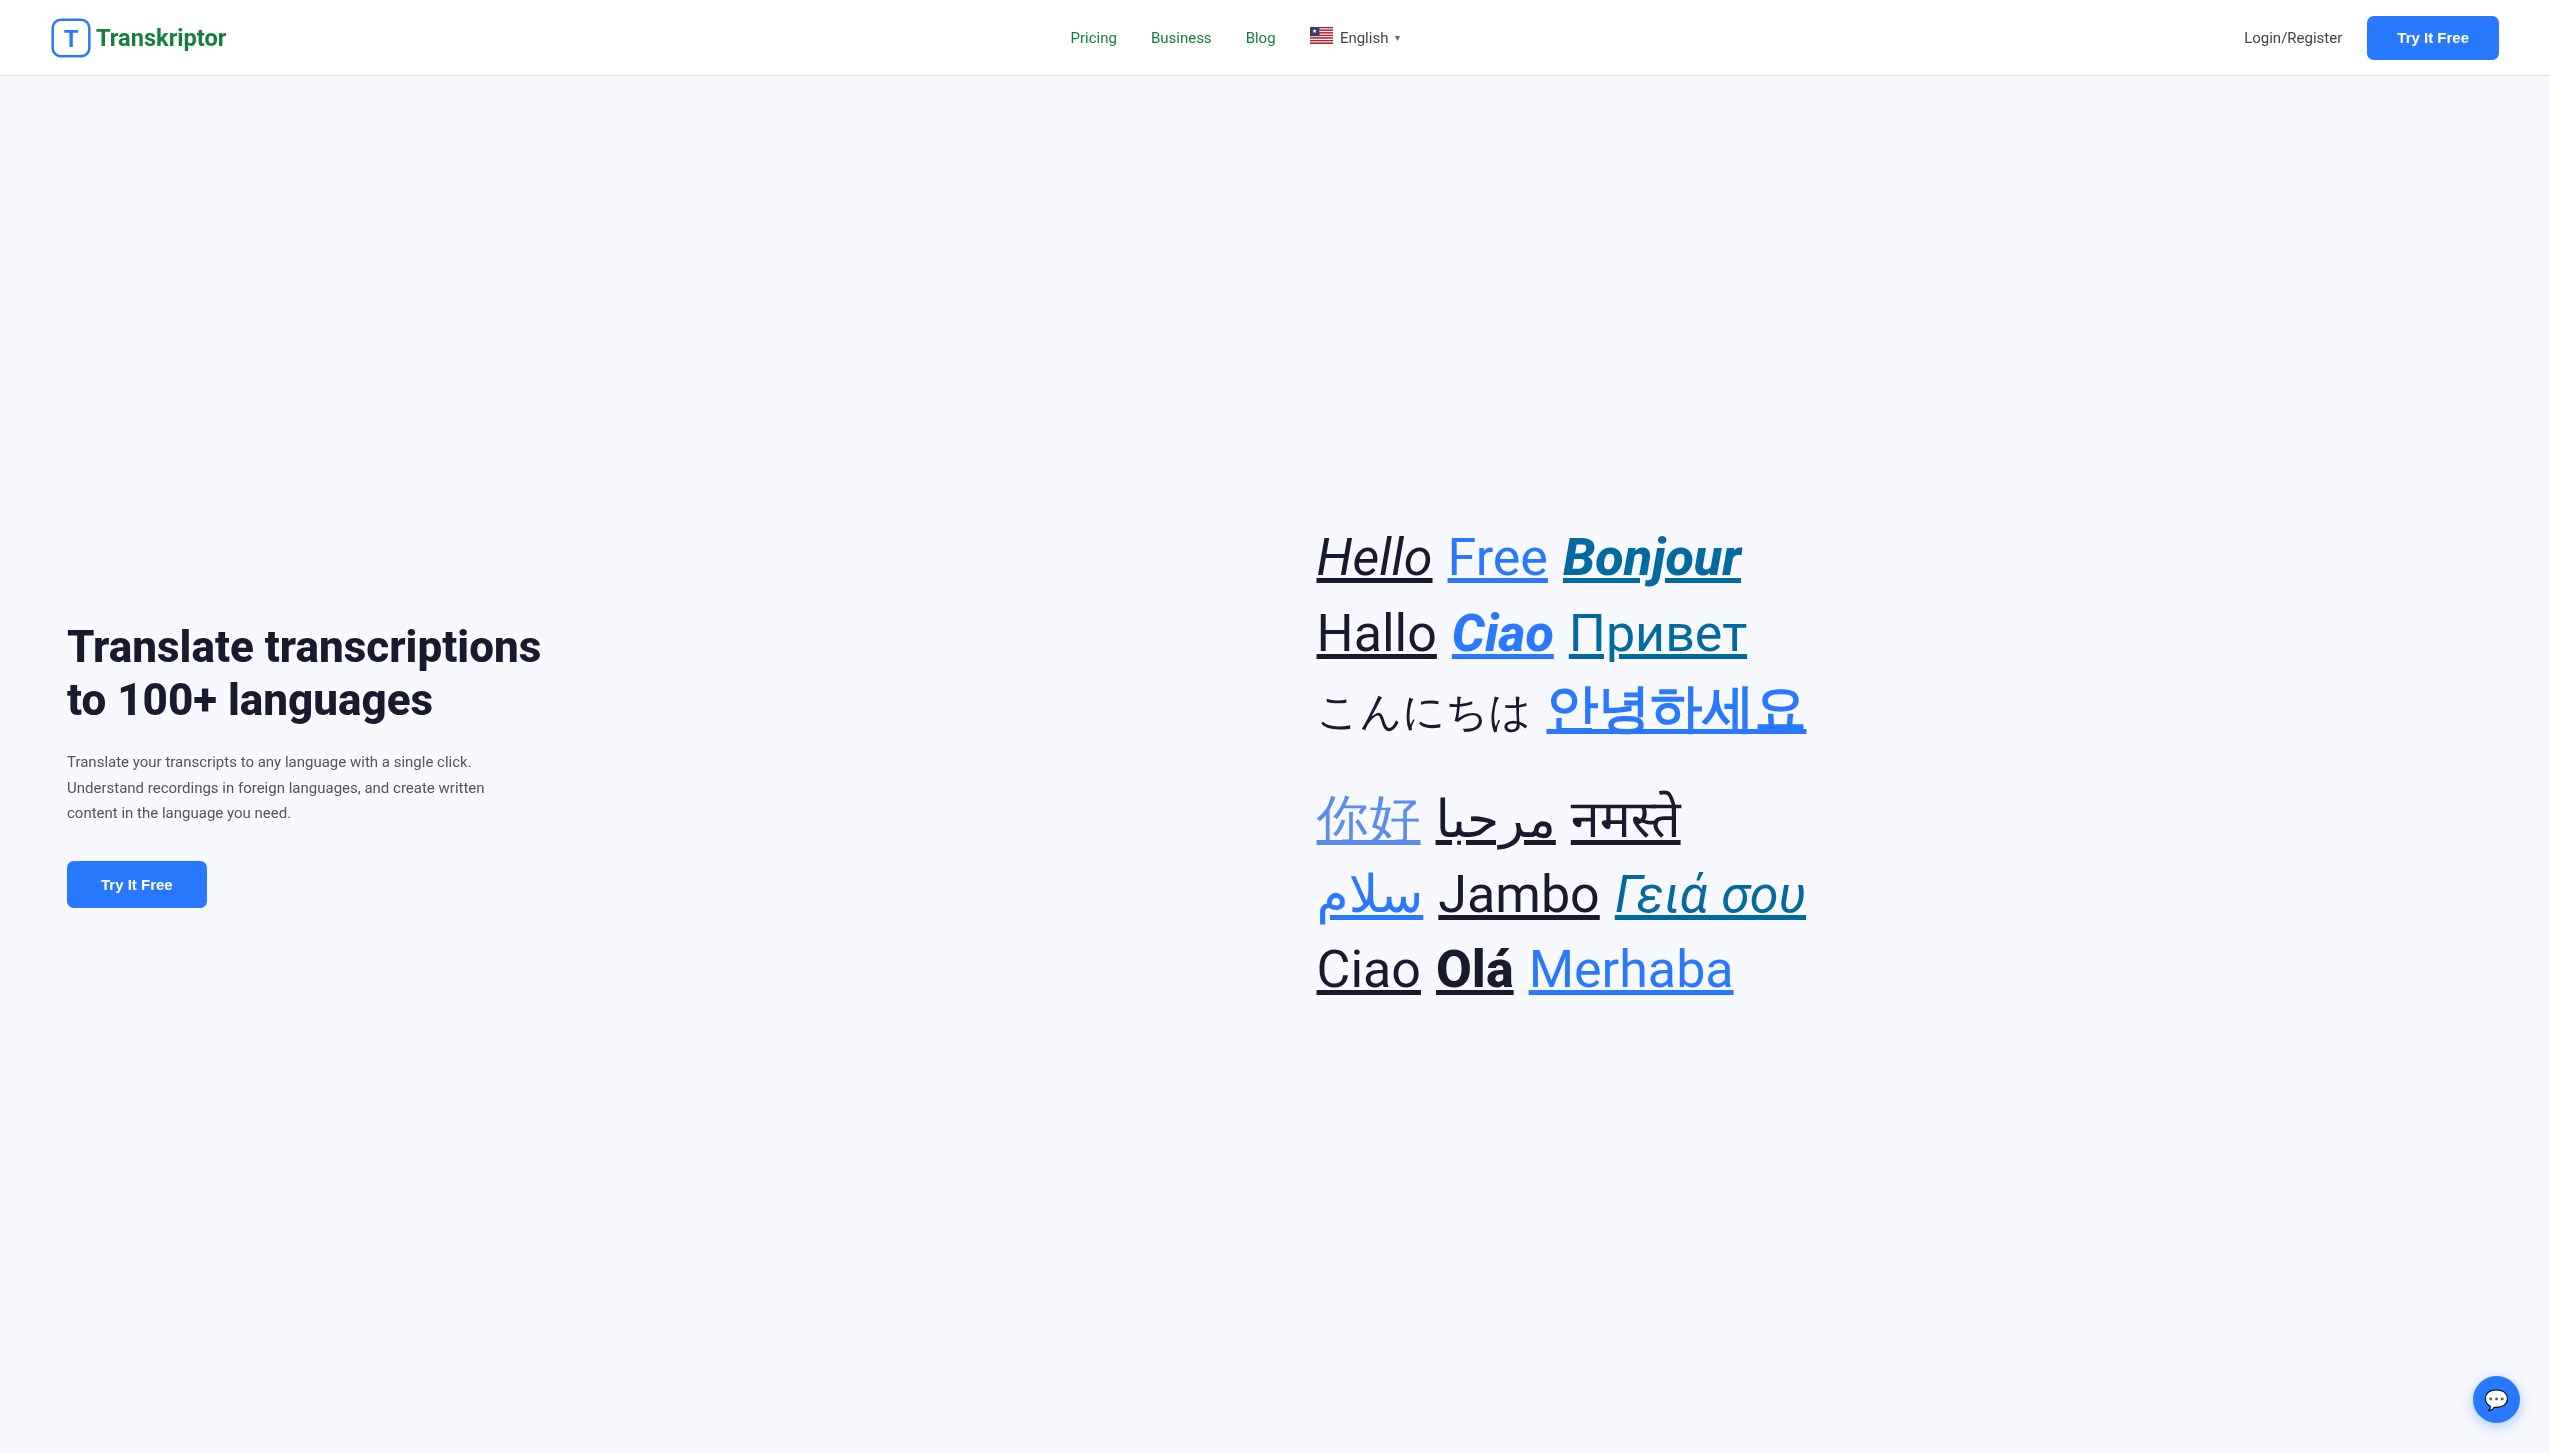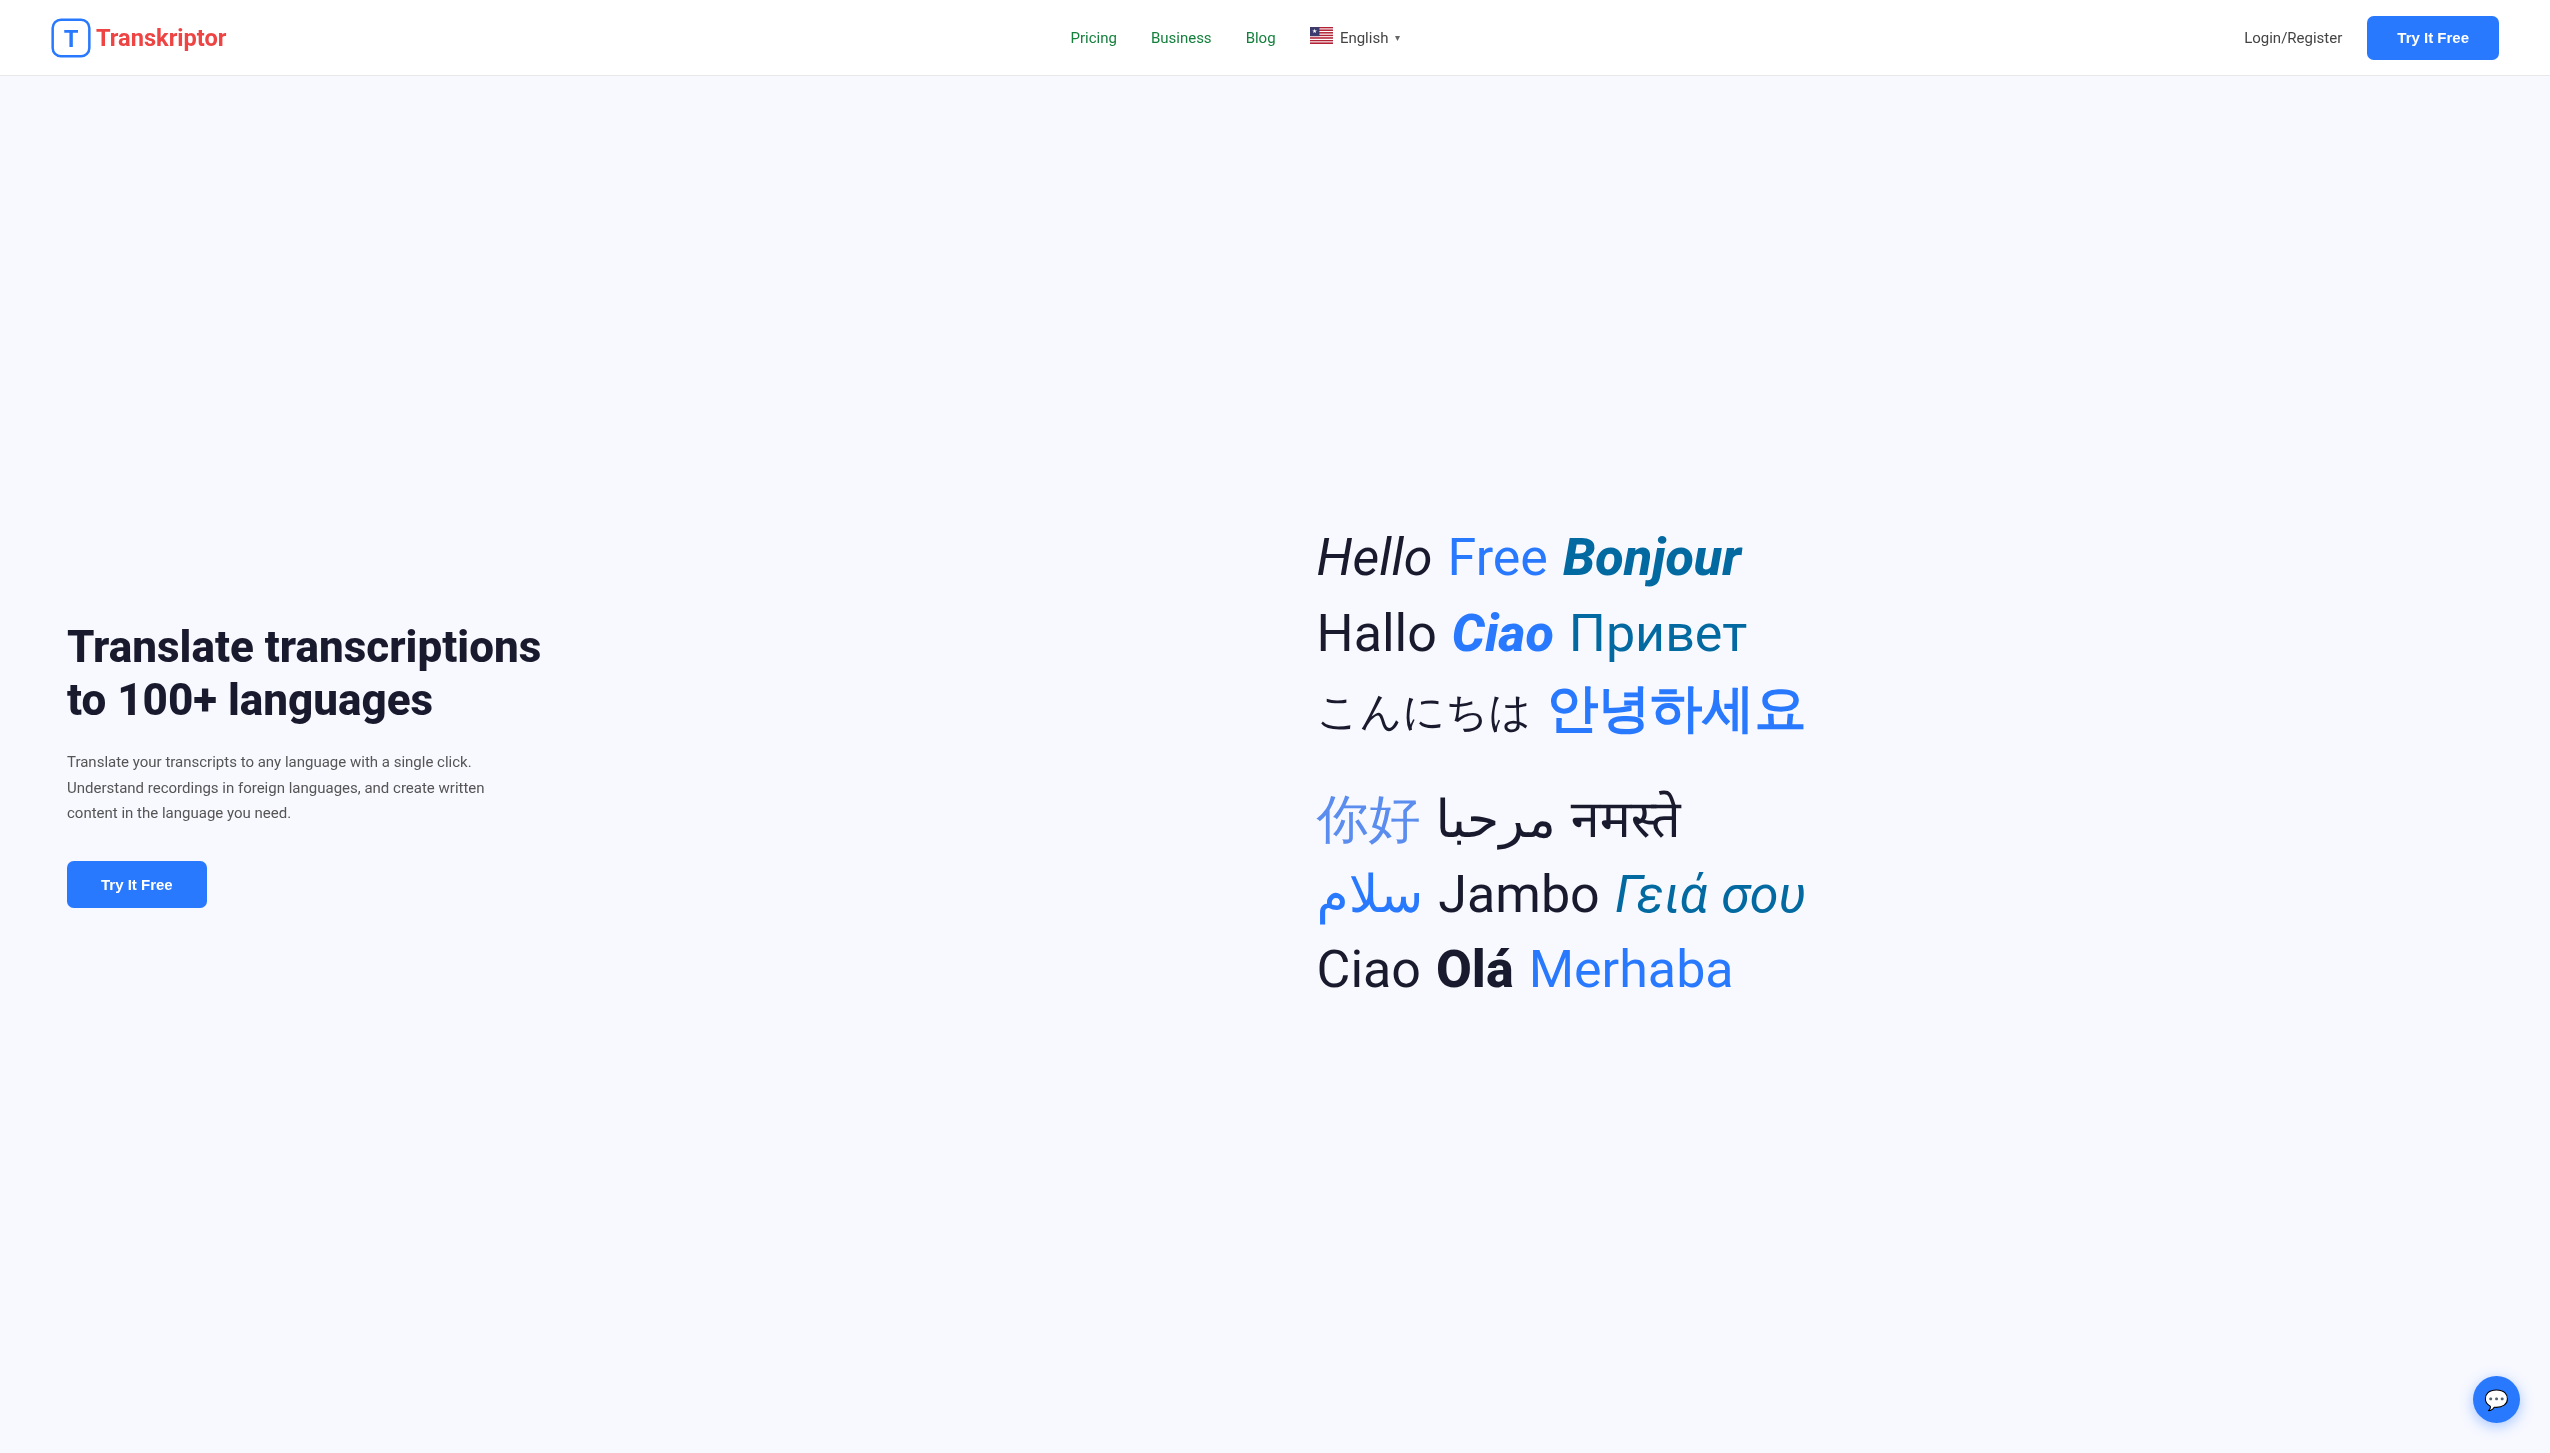--- a/index.html
+++ b/index.html
@@ -34,21 +34,21 @@
     }
 
     .logo-icon {
       width: 40px;
       height: 40px;
     }
 
     .logo-text {
       font-size: 23.6px;
       font-weight: 700;
-      color: #ef4444;
+      color: #15803d;
     }
 
     .nav-links {
       display: flex;
       align-items: center;
       gap: 34px;
     }
 
     .nav-link {
       font-size: 15px;
@@ -172,21 +172,21 @@
     .lw-blue    { color: #2979ff; }
     .lw-navy    { color: #0369a1; }
     .lw-light   { color: #5b8dee; margin-top: 36px; }
 
     
     .lw-italic  { font-style: italic; }
     .lw-bold    { font-weight: 800; }
     .lw-normal  { font-weight: 400; }
 
     
-    .lw-lg { font-size: 52px; }
+    .lw-lg { font-size: 52px; text-decoration: underline; }
 
     
     .chat-bubble {
       position: fixed;
       bottom: 30px;
       right: 30px;
       width: 47px;
       height: 47px;
       background: #2979ff;
       border-radius: 50%;

